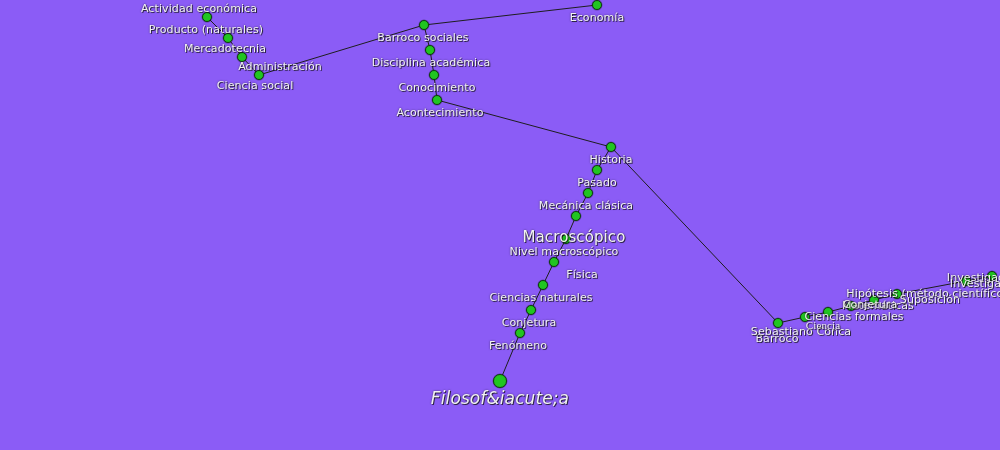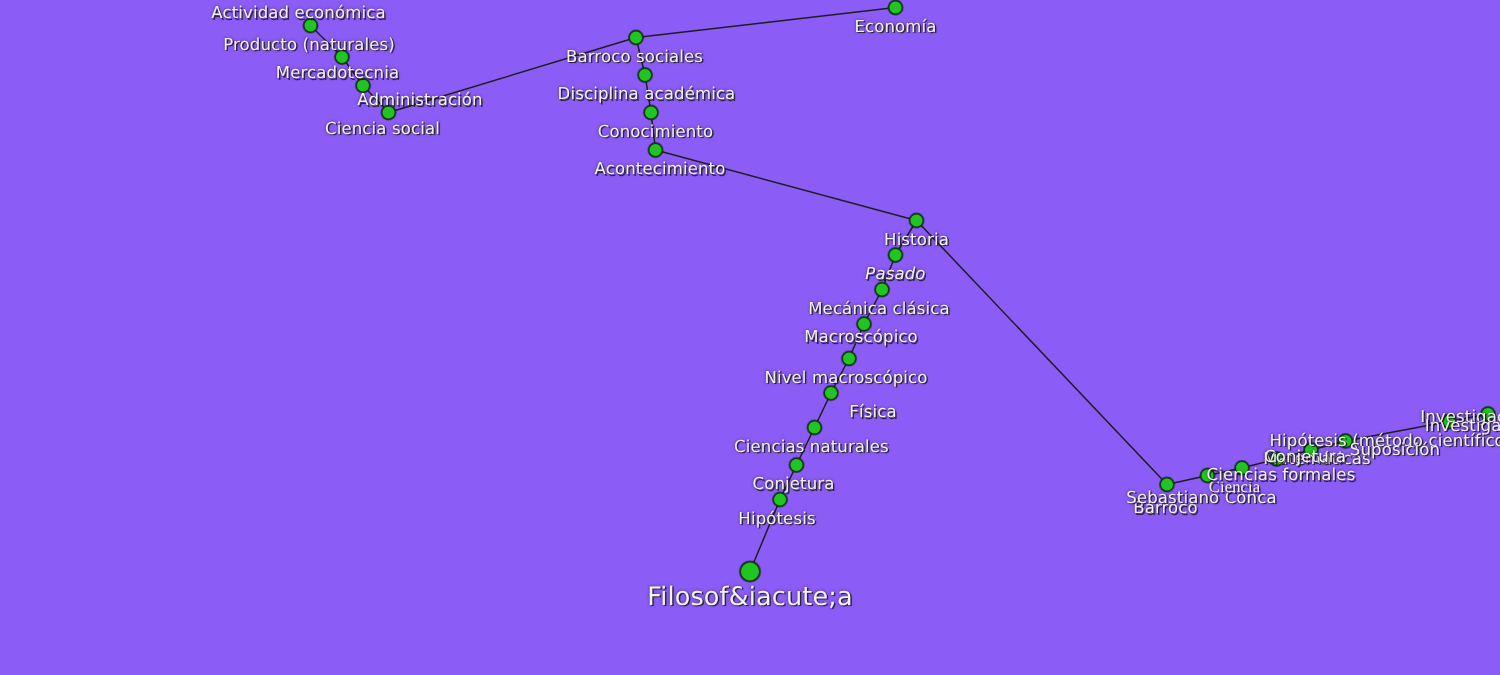--- a/index.html
+++ b/index.html
@@ -108,29 +108,29 @@
       <div class="label" style="font-size: 11px; color: rgb(242, 242, 242); left: 206px; top: 23px;">Producto (naturales)</div>
       <div class="label" style="font-size: 11px; color: rgb(242, 242, 242); left: 225px; top: 42px;">Mercadotecnia</div>
       <div class="label" style="font-size: 11px; color: rgb(242, 242, 242); left: 240px; top: 60px; margin-left: 40px;">Administración</div>
       <div class="label" style="font-size: 11px; color: rgb(242, 242, 242); left: 255px; top: 79px;">Ciencia social</div>
       <div class="label" style="font-size: 11px; color: rgb(242, 242, 242); left: 423px; top: 31px;">Barroco sociales</div>
       <div class="label" style="font-size: 11px; color: rgb(242, 242, 242); left: 597px; top: 11px;">Economía</div>
       <div class="label" style="font-size: 11px; color: rgb(242, 242, 242); left: 431px; top: 56px;">Disciplina académica</div>
       <div class="label" style="font-size: 11px; color: rgb(242, 242, 242); left: 437px; top: 81px;">Conocimiento</div>
       <div class="label" style="font-size: 11px; color: rgb(242, 242, 242); left: 440px; top: 106px;">Acontecimiento</div>
       <div class="label" style="font-size: 11px; color: rgb(242, 242, 242); left: 611px; top: 153px;">Historia</div>
-      <div class="label" style="font-size: 11px; color: rgb(242, 242, 242); left: 597px; top: 176px; font-style: italic;">Pasado</div>
+      <div class="label" style="font-size: 11px; color: rgb(242, 242, 242); left: 597px; top: 176px;">Pasado</div>
       <div class="label" style="font-size: 11px; color: rgb(242, 242, 242); left: 586px; top: 199px;">Mecánica clásica</div>
-      <div class="label" style="font-size: 11px; color: rgb(242, 242, 242); left: 574px; top: 218px;">Macroscópico</div>
+      <div class="label" style="font-size: 15px; color: rgb(242, 242, 242); left: 574px; top: 228px;">Macroscópico</div>
       <div class="label" style="font-size: 11px; color: rgb(242, 242, 242); left: 564px; top: 245px;">Nivel macroscópico</div>
       <div class="label" style="font-size: 11px; color: rgb(242, 242, 242); left: 582px; top: 268px;">Física</div>
       <div class="label" style="font-size: 11px; color: rgb(242, 242, 242); left: 541px; top: 291px;">Ciencias naturales</div>
       <div class="label" style="font-size: 11px; color: rgb(242, 242, 242); left: 529px; top: 316px;">Conjetura</div>
-      <div class="label" style="font-size: 11px; color: rgb(242, 242, 242); left: 518px; top: 339px;">Hipótesis</div>
-      <div class="label" style="font-size: 17px; color: rgb(242, 242, 242); left: 500px; top: 388px;">Filosof&amp;iacute;a</div>
+      <div class="label" style="font-size: 11px; color: rgb(242, 242, 242); left: 518px; top: 339px;">Fenómeno</div>
+      <div class="label" style="font-size: 17px; color: rgb(242, 242, 242); left: 500px; top: 388px; font-style: italic;">Filosof&amp;iacute;a</div>
       <div class="label" style="font-size: 11px; color: rgb(242, 242, 242); left: 777px; top: 332px;">Barroco</div>
       <div class="label" style="font-size: 11px; color: rgb(242, 242, 242); left: 801px; top: 325px;">Sebastiano Conca</div>
       <div class="label" style="font-size: 11px; color: rgb(242, 242, 242); left: 823px; top: 319px; font-family: Liberation Serif, serif;">Ciencia</div>
       <div class="label" style="font-size: 11px; color: rgb(242, 242, 242); left: 854px; top: 310px;">Ciencias formales</div>
       <div class="label" style="font-size: 11px; color: rgb(242, 242, 242); left: 878px; top: 299px;">Matemáticas</div>
       <div class="label" style="font-size: 11px; color: rgb(242, 242, 242); left: 870px; top: 298px;">Conjetura</div>
       <div class="label" style="font-size: 11px; color: rgb(242, 242, 242); left: 927px; top: 287px;">Hipótesis (método científico)</div>
       <div class="label" style="font-size: 11px; color: rgb(242, 242, 242); left: 930px; top: 293px;">Suposición</div>
       <div class="label" style="font-size: 11px; color: rgb(242, 242, 242); left: 984px; top: 271px;">Investigación</div>
       <div class="label" style="font-size: 11px; color: rgb(242, 242, 242); left: 987px; top: 277px;">Investigación</div>

